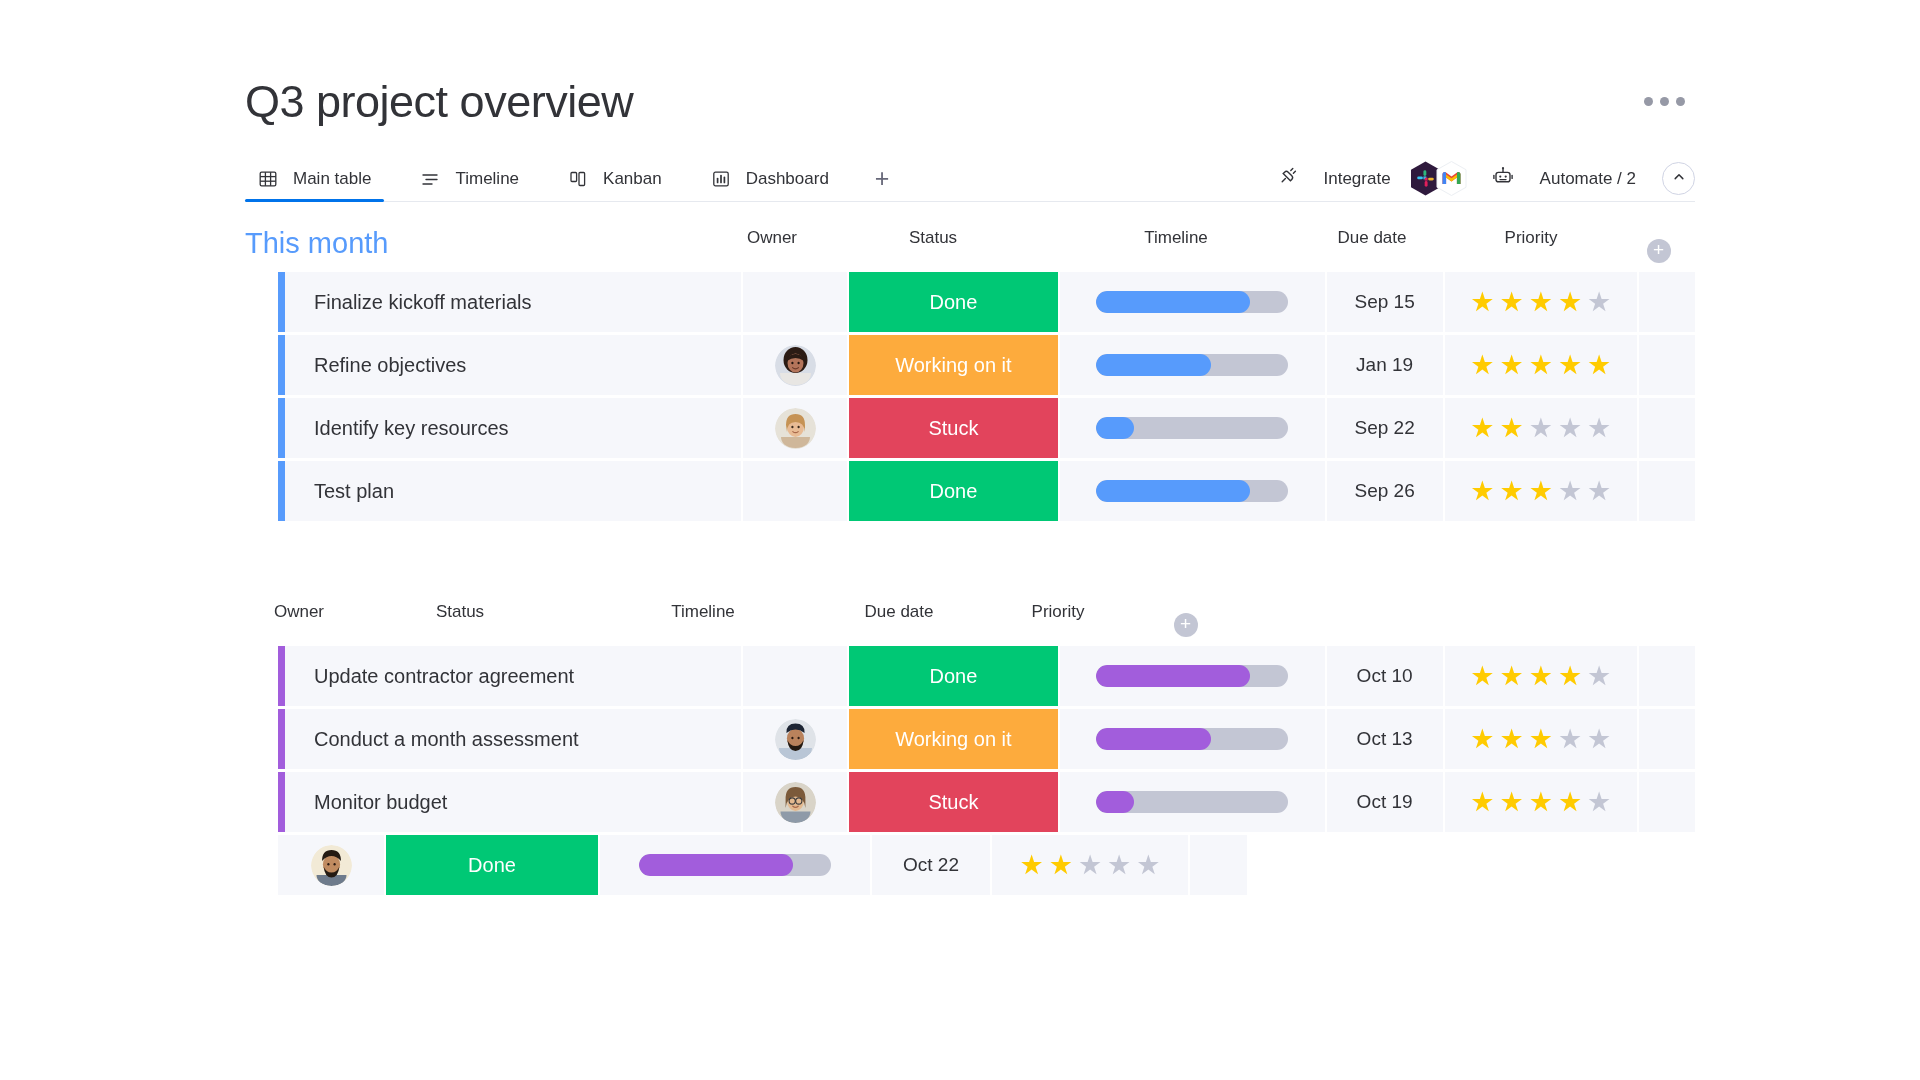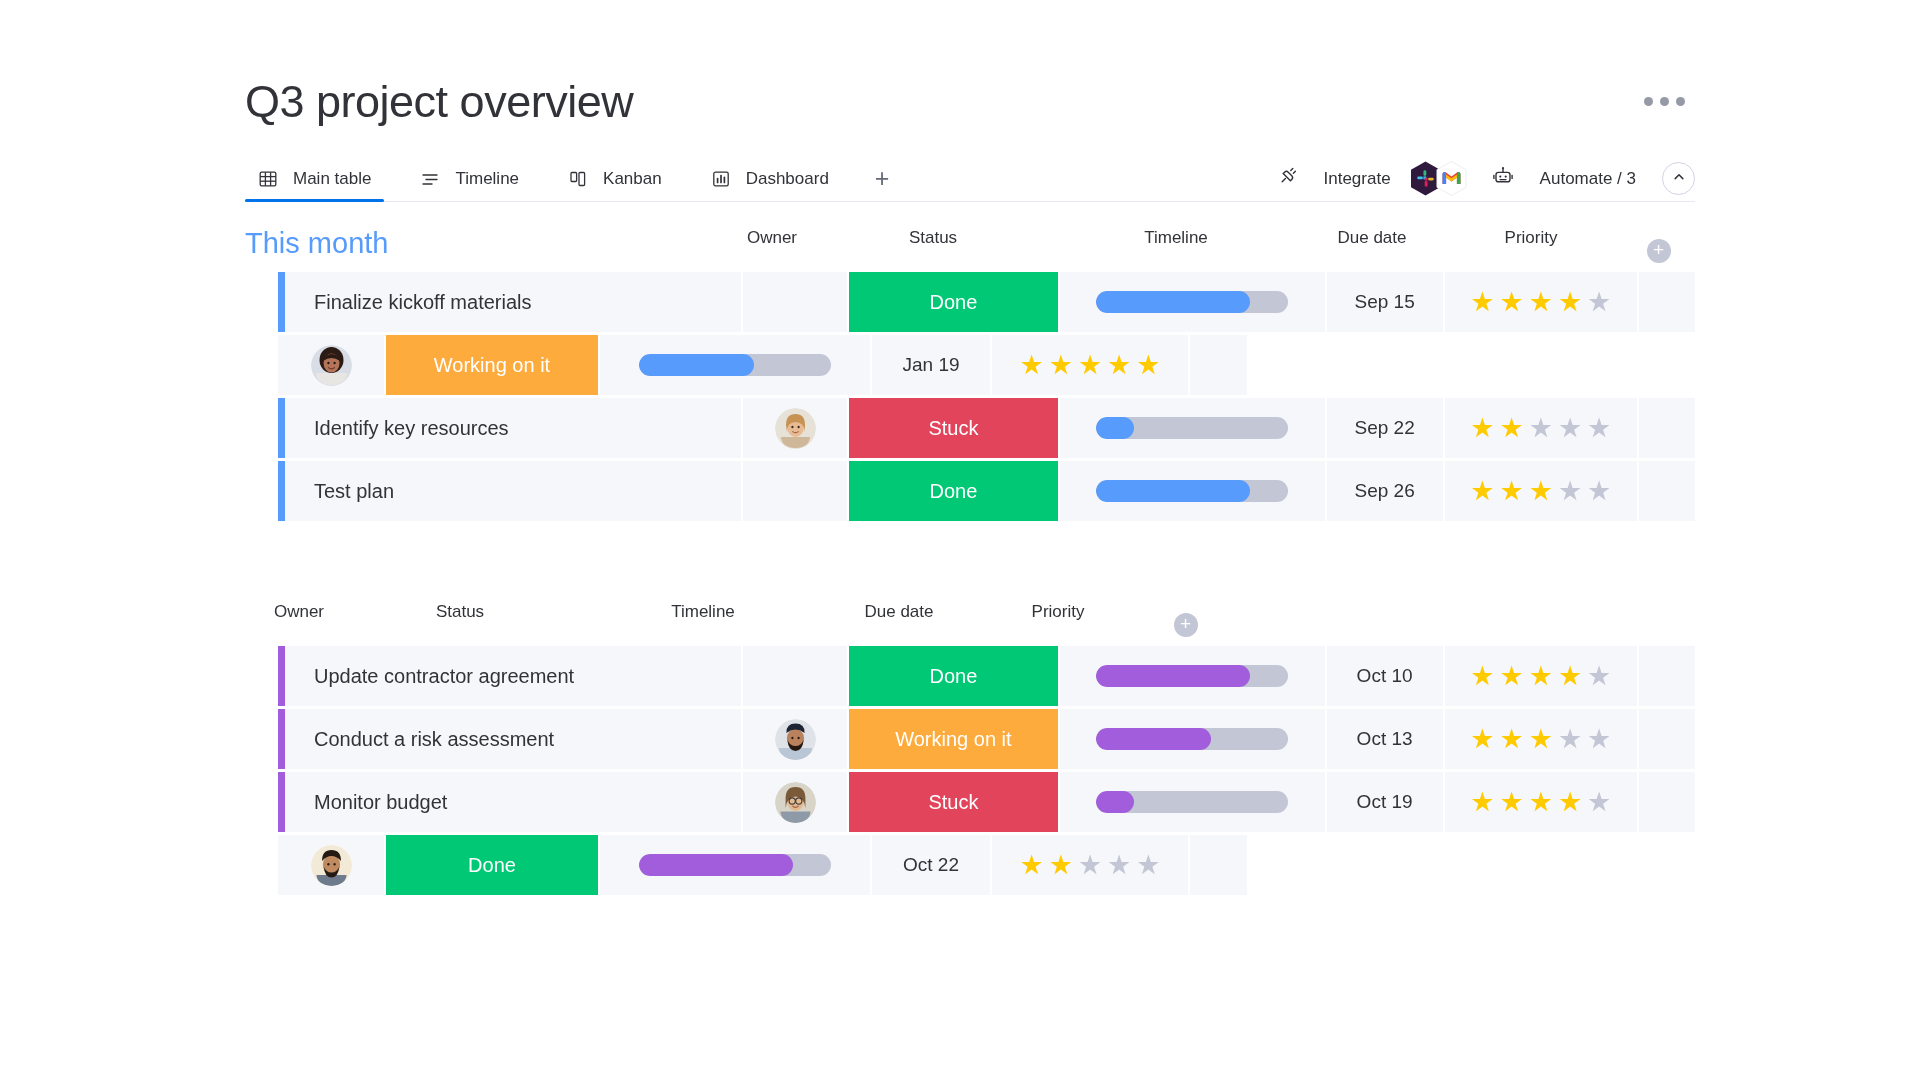--- a/index.html
+++ b/index.html
@@ -233,21 +233,21 @@
             <rect x="4" y="7.4" width="14" height="9.4" rx="2.4"></rect>
             <line x1="11" y1="4" x2="11" y2="7.4"></line>
               <circle cx="11" cy="3.2" r="1.1" fill="#323338" stroke="none"></circle>
             <circle cx="8.3" cy="11.6" r="1.1" fill="#323338" stroke="none"></circle>
             <circle cx="13.7" cy="11.6" r="1.1" fill="#323338" stroke="none"></circle>
             <line x1="8" y1="14.6" x2="14" y2="14.6"></line>
             <line x1="1.9" y1="10.4" x2="1.9" y2="13.4"></line>
               <line x1="20.1" y1="10.4" x2="20.1" y2="13.4"></line>
           </svg>
         </span>
-        <span>Automate / 3</span>
+        <span>Automate / 2</span>
       </div>
 
       <div class="collapse-btn">
         <span>
           <svg width="14" height="14" viewBox="0 0 14 14" fill="none" stroke="#323338" stroke-width="1.5" stroke-linecap="round" stroke-linejoin="round">
             <polyline points="3.2,8.6 7,4.8 10.8,8.6"></polyline>
           </svg>
         </span>
       </div>
     </div>
@@ -281,20 +281,21 @@
           <span class="star on">★</span>
             <span class="star on">★</span>
             <span class="star on">★</span>
             <span class="star on">★</span>
             <span class="star off">★</span>
         </div>
         <div class="cell c-plus"></div>
       </div>
 
       <div class="r row">
+        <div class="cell c-name" style="--accent:#579bfc">Refine objectives</div>
         <div class="cell c-owner">
           <span class="avatar">
             <svg viewBox="0 0 41 41">
                 <defs>
                   <clipPath id="cA">
                     <circle cx="20.5" cy="20.5" r="20.5"></circle>
                   </clipPath>
                 </defs>
               <g clip-path="url(#cA)">
                   <rect width="41" height="41" fill="#d8dde6"></rect>
@@ -414,21 +415,21 @@
           <span class="star on">★</span>
             <span class="star on">★</span>
             <span class="star on">★</span>
             <span class="star on">★</span>
             <span class="star off">★</span>
         </div>
         <div class="cell c-plus"></div>
       </div>
 
       <div class="r row">
-        <div class="cell c-name" style="--accent:#a25ddc">Conduct a risk assessment</div>
+        <div class="cell c-name" style="--accent:#a25ddc">Conduct a month assessment</div>
         <div class="cell c-owner">
           <span class="avatar">
             <svg viewBox="0 0 41 41">
                 <defs>
                   <clipPath id="cC">
                     <circle cx="20.5" cy="20.5" r="20.5"></circle>
                   </clipPath>
                 </defs>
               <g clip-path="url(#cC)">
                   <rect width="41" height="41" fill="#dfe3e8"></rect>

